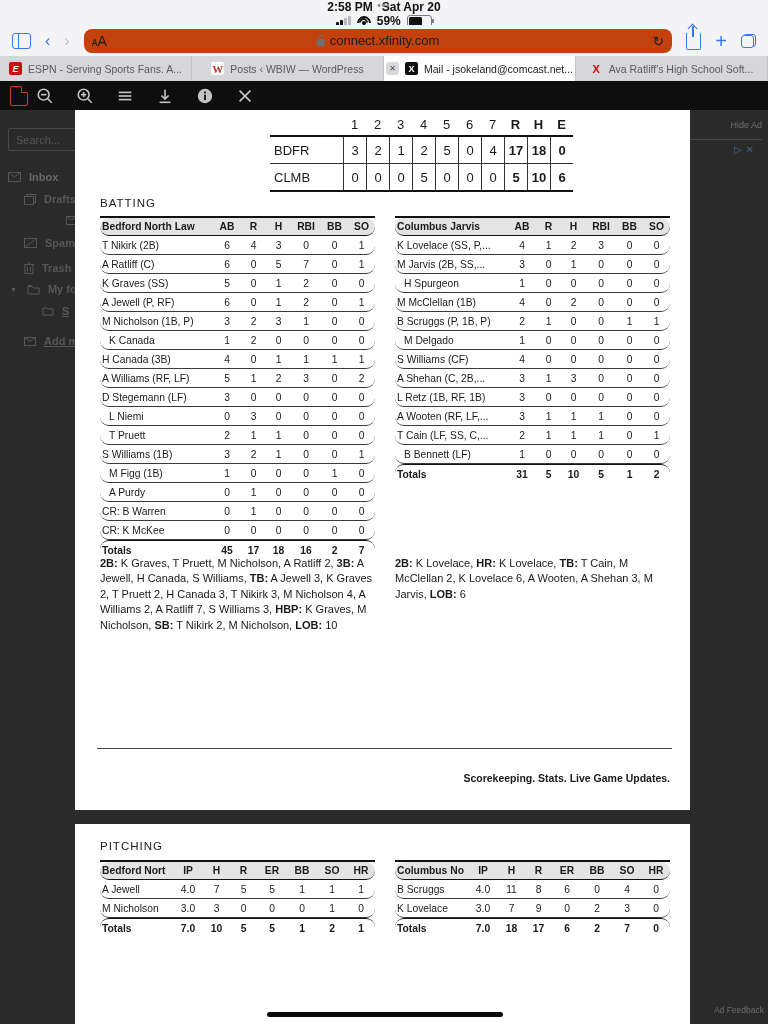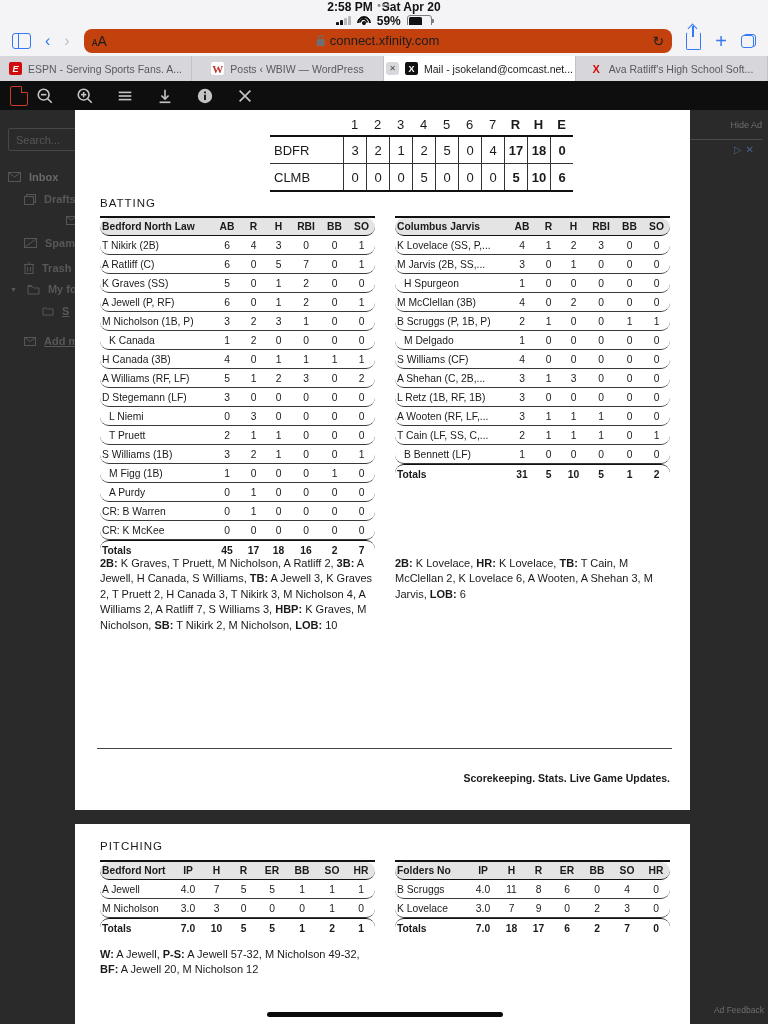--- a/index.html
+++ b/index.html
@@ -584,21 +584,21 @@
                 <div class="srow ind">
                   <span class="n">H Spurgeon</span>
                   <span class="c">1</span>
                   <span class="c">0</span>
                   <span class="c">0</span>
                   <span class="c">0</span>
                   <span class="c">0</span>
                   <span class="c">0</span>
                 </div>
                 <div class="srow">
-                  <span class="n">M McClellan (3B)</span>
+                  <span class="n">M McClellan (1B)</span>
                   <span class="c">4</span>
                   <span class="c">0</span>
                   <span class="c">2</span>
                   <span class="c">0</span>
                   <span class="c">0</span>
                   <span class="c">0</span>
                 </div>
                 <div class="srow">
                   <span class="n">B Scruggs (P, 1B, P)</span>
                   <span class="c">2</span>
@@ -728,26 +728,25 @@
                 <span class="n">Totals</span>
                 <span class="c">7.0</span>
                 <span class="c">10</span>
                 <span class="c">5</span>
                 <span class="c">5</span>
                 <span class="c">1</span>
                 <span class="c">2</span>
                 <span class="c">1</span>
               </div>
             </div>
-          <div class="notes"><b>W:</b><span> A Jewell, </span><b>P-S:</b><span> A Jewell 57-32, M Nicholson 49-32, </span><b>BF:</b><span> A Jewell 20, M Nicholson 12</span></div>
         </div>
         <div class="col">
           <div class="stbl pit">
               <div class="srow head">
-                <span class="n">Folders No</span>
+                <span class="n">Columbus No</span>
                 <span class="c">IP</span>
                 <span class="c">H</span>
                 <span class="c">R</span>
                 <span class="c">ER</span>
                 <span class="c">BB</span>
                 <span class="c">SO</span>
                 <span class="c">HR</span>
               </div>
               <div class="srow">
                 <span class="n">B Scruggs</span>

